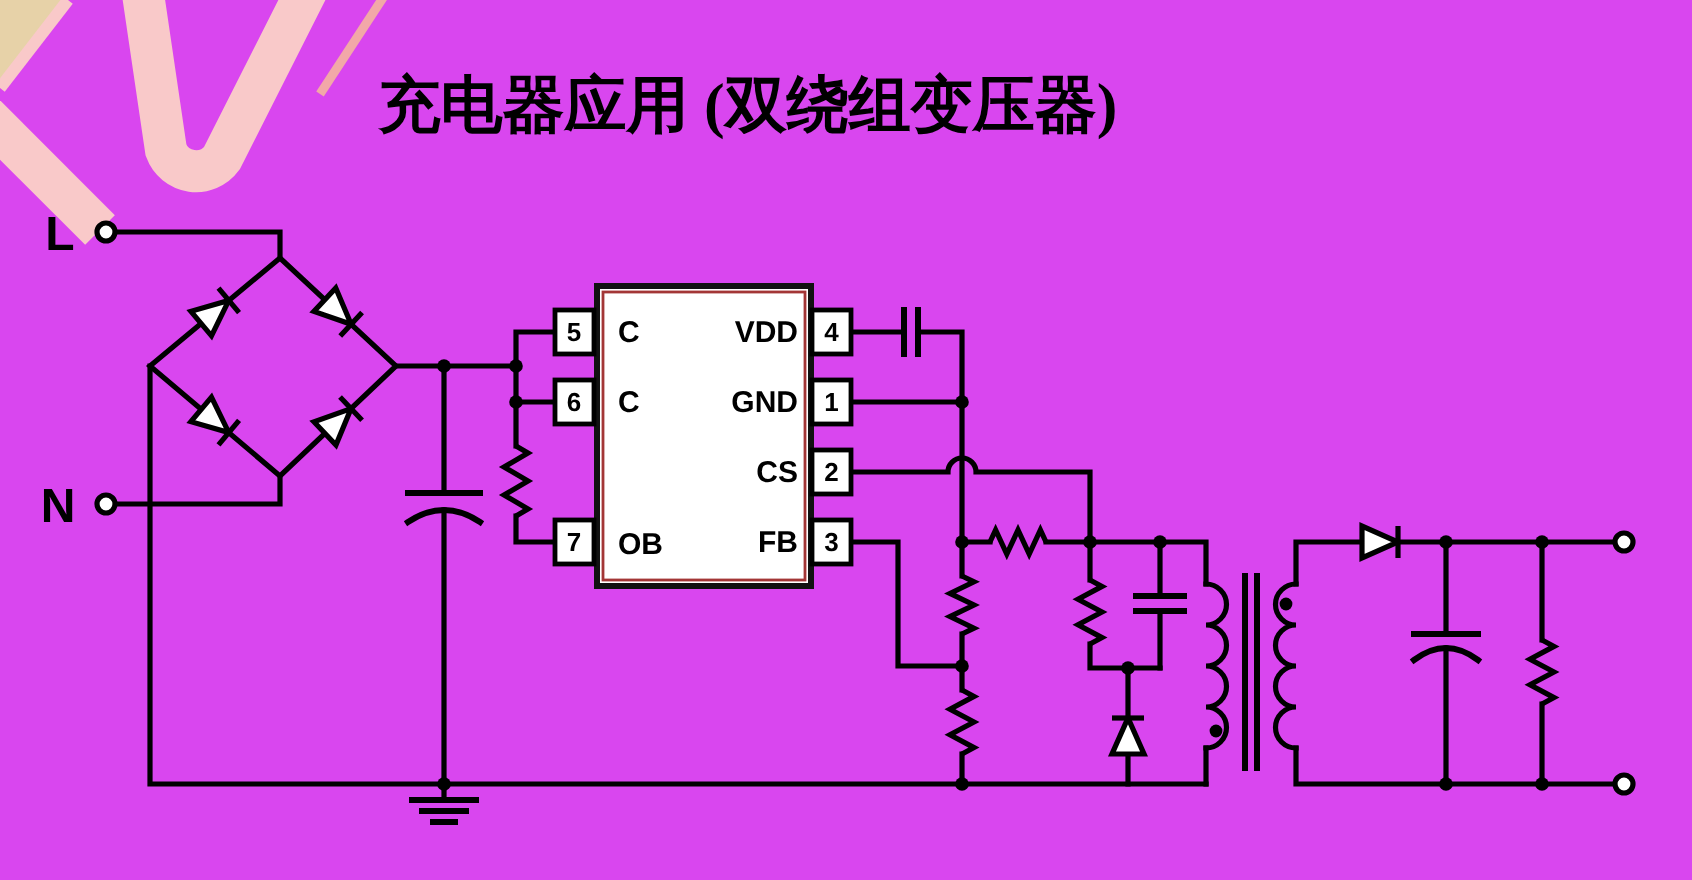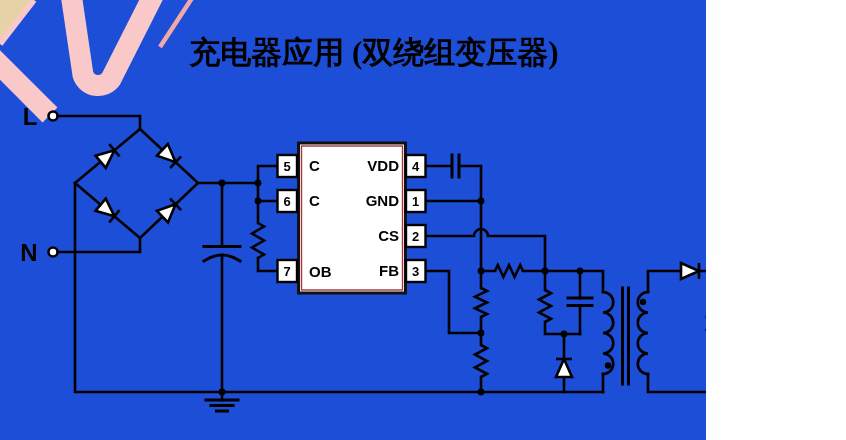--- a/index.html
+++ b/index.html
@@ -1,16 +1,16 @@
 <!DOCTYPE html>
 <html><head>
 <meta charset="utf-8">
 <style>
   html,body{margin:0;padding:0;background:#ffffff;}
-  .page{position:relative;width:706px;height:440px;background:#1d4ed8;overflow:hidden;
+  .page{position:relative;width:846px;height:440px;background:#d946ef;overflow:hidden;
         font-family:"Liberation Sans","DejaVu Sans",sans-serif;}
   svg{display:block;}
   .wire{stroke:#000;stroke-width:2.6;fill:none;stroke-linecap:square;}
   .plate{stroke:#000;stroke-width:3;fill:none;stroke-linecap:square;}
   .zig{stroke:#000;stroke-width:2.6;fill:none;stroke-linejoin:miter;}
   .dio{stroke:#000;stroke-width:2.6;}
   .dot{fill:#000;stroke:none;}
   .term{fill:#fff;stroke:#000;stroke-width:2.6;}
   .pinbox{fill:#fff;stroke:#000;stroke-width:2.4;}
   .pin-num{font:bold 13px "Liberation Sans","DejaVu Sans",sans-serif;fill:#000;}

